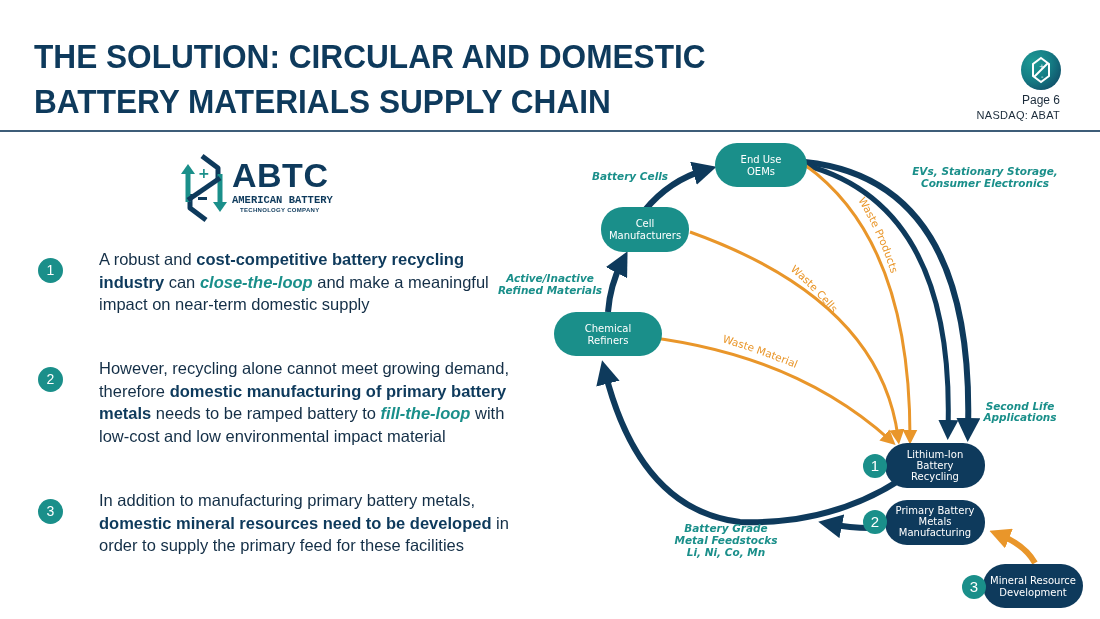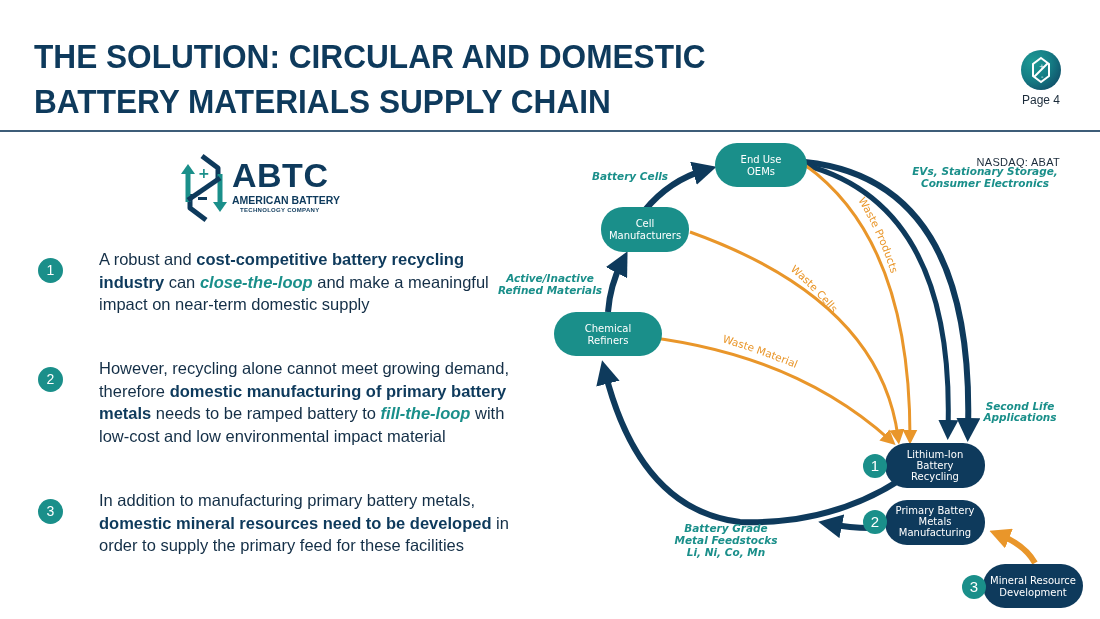--- a/index.html
+++ b/index.html
@@ -4,25 +4,25 @@
 <style>
   * { box-sizing: border-box; margin: 0; padding: 0; }
   html, body { width: 1100px; height: 619px; background: #ffffff; overflow: hidden; }
   body { position: relative; font-family: "Liberation Sans", sans-serif; color: #13304f; }
 
   .title { position: absolute; left: 34px; top: 34px; width: 760px; font-family: "Liberation Sans", sans-serif; font-weight: bold; font-size: 34px; line-height: 45px; color: #0e3a5c; letter-spacing: 0px; transform: scaleX(0.93); transform-origin: left top; }
   .title-rule { position: absolute; left: 0; top: 130px; width: 1100px; height: 2px; background: #3d5d78; }
 
   .corner-logo { position: absolute; left: 1021px; top: 50px; width: 40px; height: 40px; border-radius: 50%; background: radial-gradient(circle at 30% 30%, #1d9a95 0%, #157d85 45%, #0e3a5c 100%); }
   .page-num { position: absolute; right: 40px; top: 93px; font-size: 12px; color: #1b2b3a; }
-  .ticker { position: absolute; right: 40px; top: 109px; font-size: 11px; color: #1b2b3a; letter-spacing: 0.3px; margin-top: 47px; }
+  .ticker { position: absolute; right: 40px; top: 109px; font-size: 11px; color: #1b2b3a; letter-spacing: 0.3px; }
 
   .brand { position: absolute; left: 180px; top: 152px; width: 180px; height: 72px; }
   .brand-abtc { position: absolute; left: 52px; top: 4px; font-size: 34px; font-weight: bold; color: #0e3a5c; letter-spacing: 0.5px; text-align: right; }
-  .brand-line1 { position: absolute; left: 52px; top: 42px; font-size: 10.5px; font-weight: bold; color: #0e3a5c; white-space: nowrap; }
+  .brand-line1 { position: absolute; left: 52px; top: 42px; font-size: 10.5px; font-weight: bold; color: #0e3a5c; white-space: nowrap; font-family: Liberation Mono, monospace; }
   .brand-line2 { position: absolute; left: 60px; top: 55px; font-size: 6px; font-weight: bold; color: #0e3a5c; white-space: nowrap; letter-spacing: 0.3px; }
 
   .point { position: absolute; left: 38px; width: 450px; }
   .point .badge { position: absolute; left: 0; top: 10px; width: 25px; height: 25px; border-radius: 50%; background: #1a8f8a; color: #fff; font-size: 14px; line-height: 25px; text-align: center; }
   .point .text { position: absolute; left: 49px; top: 0; width: 410px; font-size: 16.5px; line-height: 22.5px; color: #142f47; margin-left: 12px; }
   .point b { font-weight: bold; color: #0e3a5c; }
   .point i { font-style: italic; font-weight: bold; color: #1a8f8a; }
 
   svg.diagram { position: absolute; left: 0; top: 0; width: 1100px; height: 619px; }
   .node-label { font-family: "DejaVu Sans", sans-serif; font-size: 10px; fill: #ffffff; text-anchor: middle; }
@@ -40,21 +40,21 @@
 <div class="title-rule"></div>
 
 <div class="corner-logo">
   <svg width="40" height="40" viewBox="0 0 40 40">
     <path d="M20 8 L28 14 L28 26 L20 32 L12 26 L12 14 Z" fill="none" stroke="#ffffff" stroke-width="2"></path>
     <path d="M13 27 L27 13" stroke="#ffffff" stroke-width="2"></path>
     <text x="18" y="19" font-size="7" fill="#ffffff" font-family="DejaVu Sans, sans-serif">+</text>
     <text x="20" y="29" font-size="7" fill="#ffffff" font-family="DejaVu Sans, sans-serif">-</text>
   </svg>
 </div>
-<div class="page-num">Page 4</div>
+<div class="page-num">Page 6</div>
 <div class="ticker">NASDAQ: ABAT</div>
 
 <div class="brand">
   <svg width="48" height="72" viewBox="0 0 48 72" style="position:absolute;left:0;top:0;">
     <path d="M22 4 L38 16 L38 30" fill="none" stroke="#0e3a5c" stroke-width="5" stroke-linejoin="round"></path>
     <path d="M26 68 L10 56 L10 42" fill="none" stroke="#0e3a5c" stroke-width="5" stroke-linejoin="round"></path>
     <path d="M8 50 L8 18" stroke="#1a8f8a" stroke-width="5"></path>
     <path d="M1 22 L8 12 L15 22 Z" fill="#1a8f8a"></path>
     <path d="M40 22 L40 54" stroke="#1a8f8a" stroke-width="5"></path>
     <path d="M33 50 L40 60 L47 50 Z" fill="#1a8f8a"></path>

